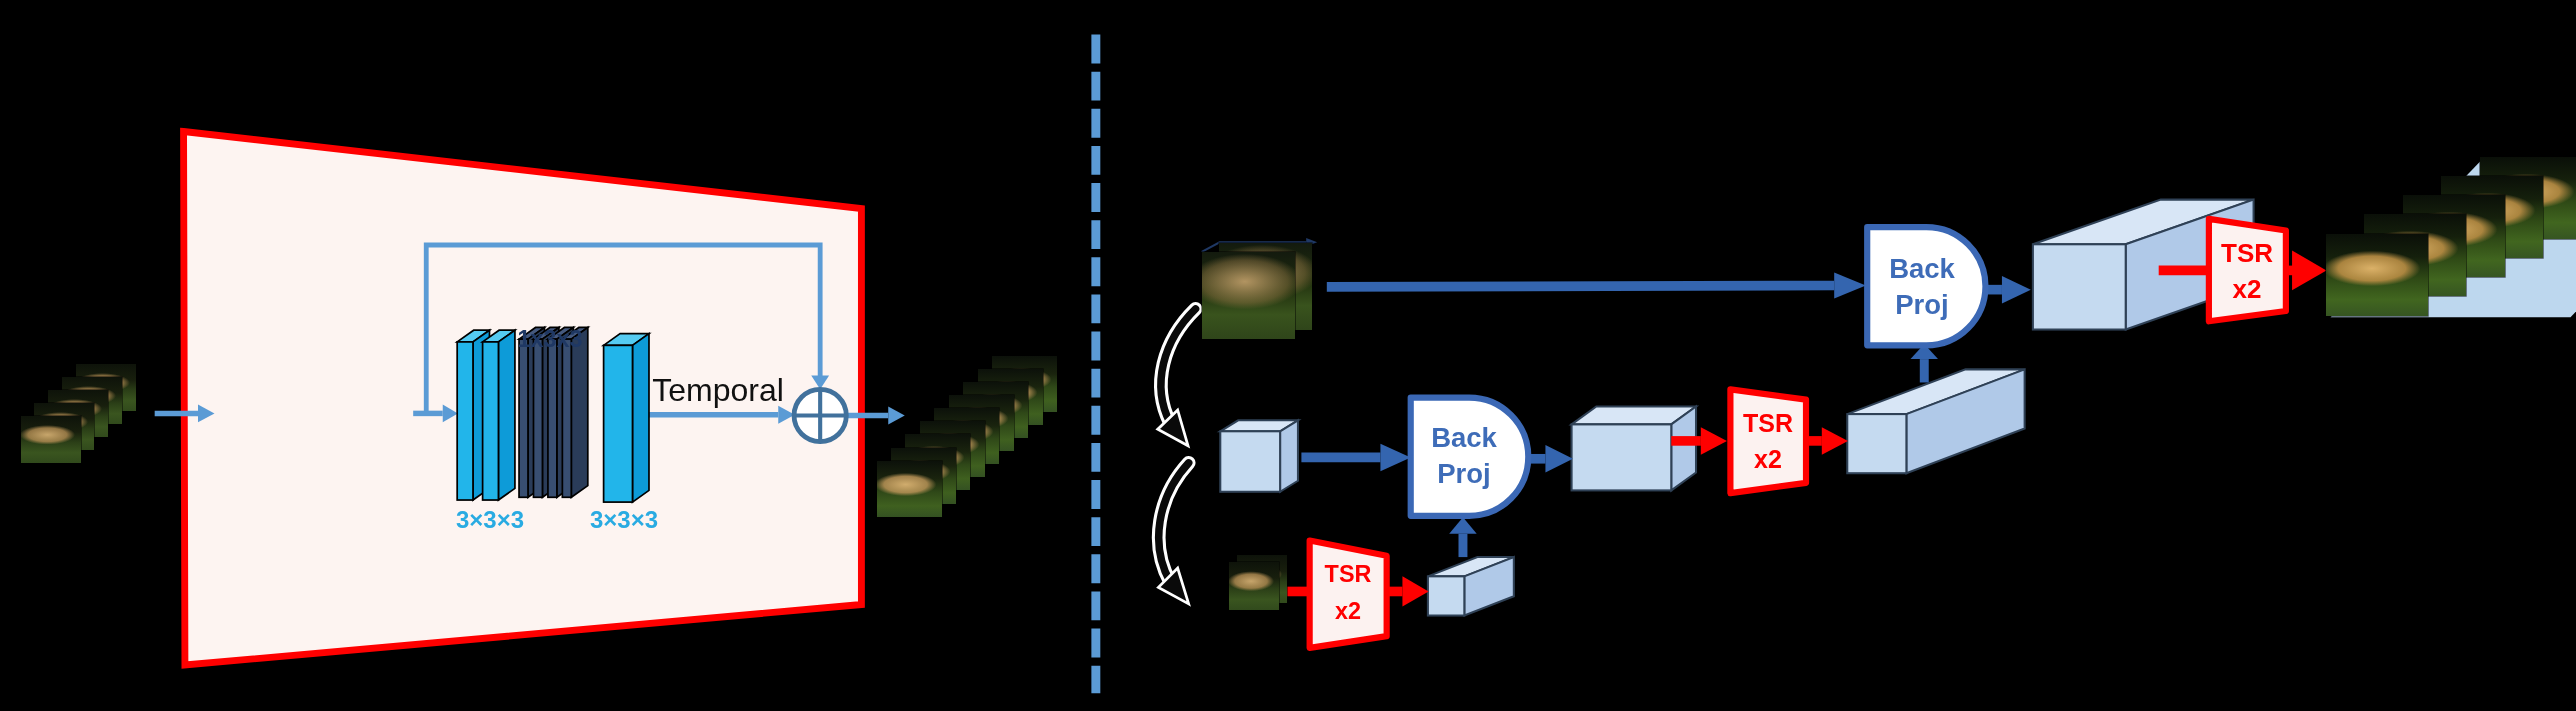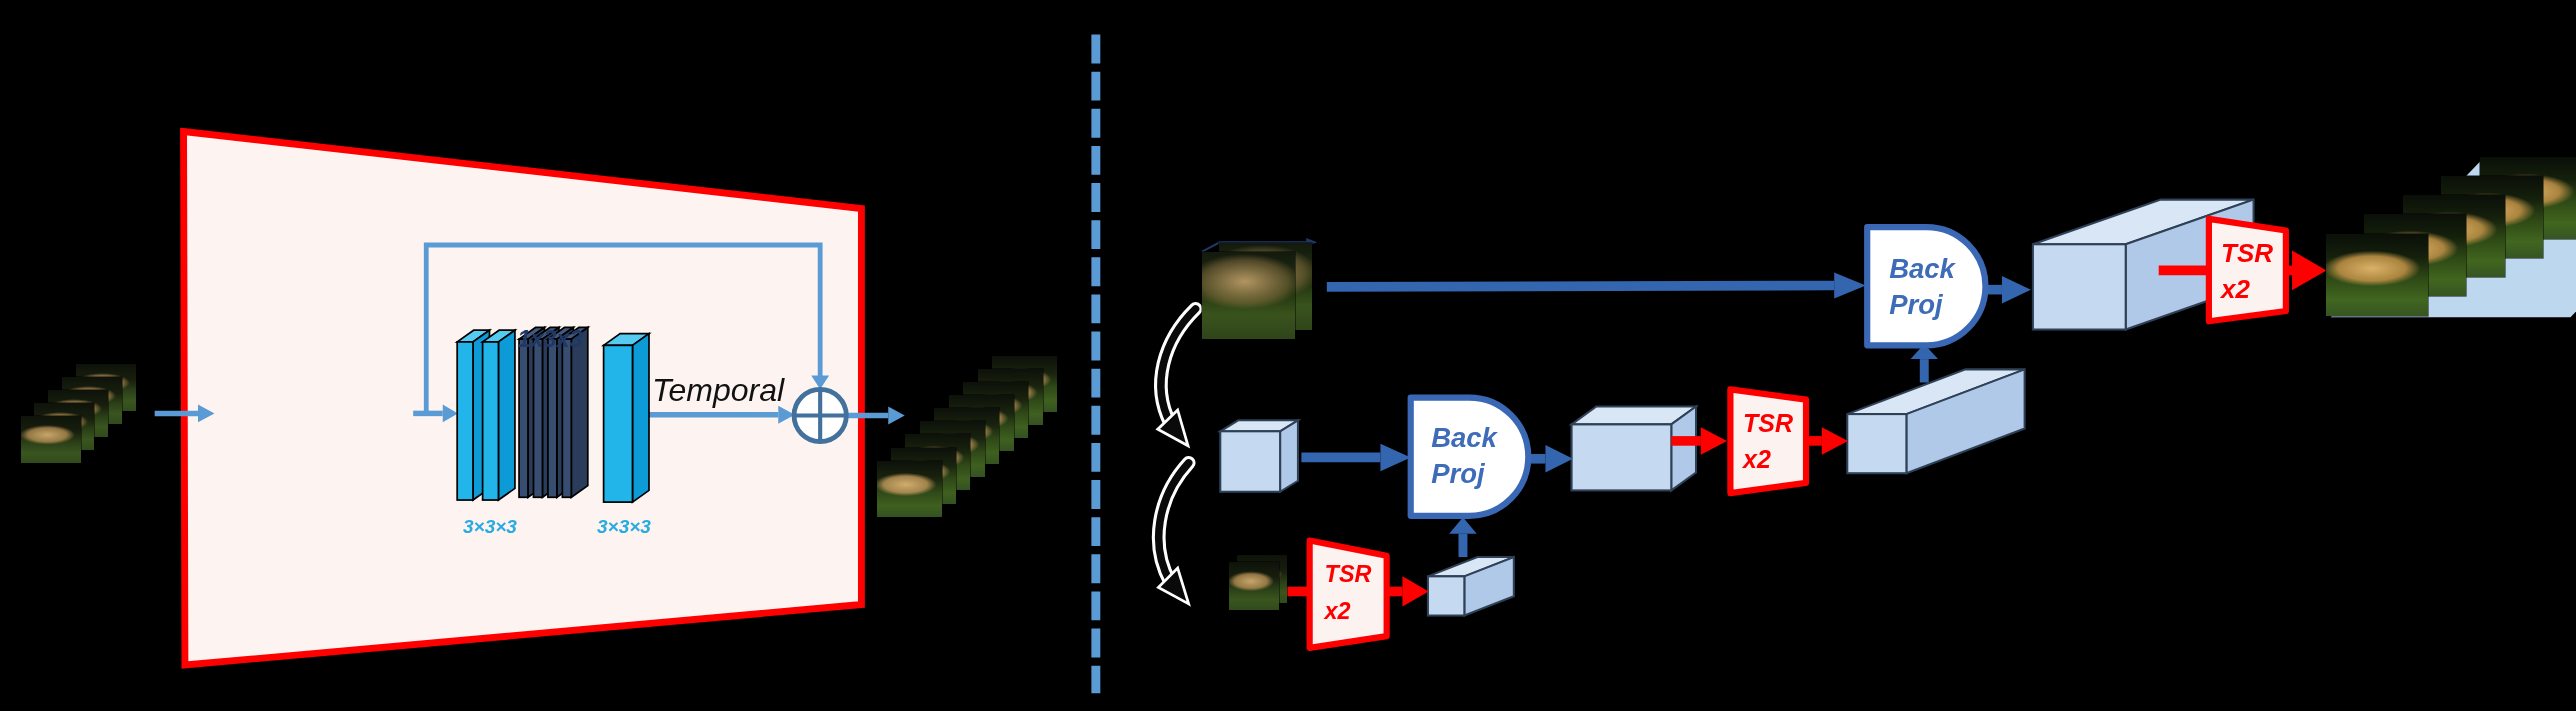--- a/index.html
+++ b/index.html
@@ -48,27 +48,27 @@
     radial-gradient(64% 28% at 44% 42%, rgba(214,176,112,.97), rgba(184,146,86,.85) 52%, rgba(120,95,50,0) 74%),
     linear-gradient(180deg,#0c110a 0%,#1a240e 32%,#2f4818 55%,#3f601f 80%,#345122 100%);}
   .v-blur{background:
     radial-gradient(80% 42% at 46% 34%, rgba(186,154,102,.95), rgba(150,120,70,.45) 58%, rgba(100,80,45,0) 76%),
     linear-gradient(180deg,#131a0e 0%,#22320f 45%,#39531d 72%,#2f451a 100%);}
   .v-sharp{background:
     radial-gradient(66% 30% at 45% 42%, rgba(219,177,104,1), rgba(185,141,68,.9) 50%, rgba(130,100,50,0) 72%),
     linear-gradient(180deg,#0a0f08 0%,#15200c 28%,#2f4a16 55%,#41661f 80%,#365522 100%);}
 
   
-  .lbl{position:absolute;transform:translate(-50%,-50%);text-align:left;white-space:nowrap;font-style:italic;}
+  .lbl{position:absolute;transform:translate(-50%,-50%);text-align:center;white-space:nowrap;}
   .module-box{position:absolute;left:218px;top:361px;width:195px;height:104px;
     background:var(--module_fill);border:2.7px solid var(--module_border);border-radius:18px;
     color:#fff;font-size:27.5px;line-height:33px;display:flex;flex-direction:column;
     align-items:center;justify-content:center;text-align:center;}
   .kernel-navy{color:var(--kernel_navy_text);font-weight:bold;font-size:23.4px;margin-top:32px;}
-  .kernel-cyan{color:var(--kernel_cyan_text);font-weight:bold;font-size:19px;margin-top:7px;}
+  .kernel-cyan{color:var(--kernel_cyan_text);font-weight:bold;font-size:24px;}
   .residual{color:var(--residual_text);font-size:32px;}
   .bp-lbl{color:var(--backproj_text);font-weight:bold;font-size:27.5px;line-height:36px;}
   .tsr-lbl{color:var(--red_arrow);font-weight:bold;}
   .tsr-b{font-size:23.4px;line-height:37px;}
   .tsr-m{font-size:25px;line-height:36px;}
   .tsr-t{font-size:26px;line-height:36px;}
 </style>
 </head>
 <body>
 

